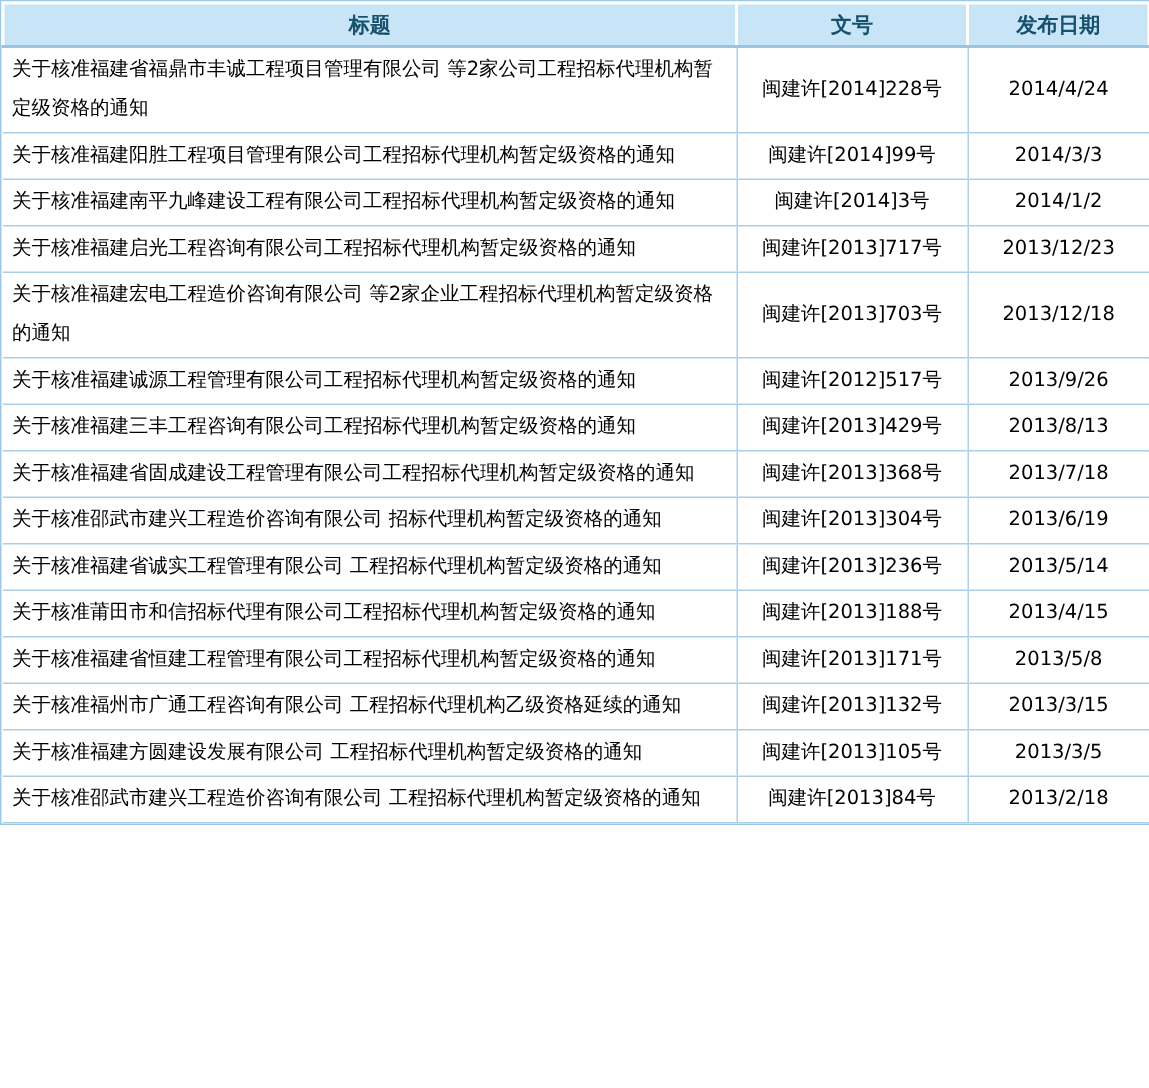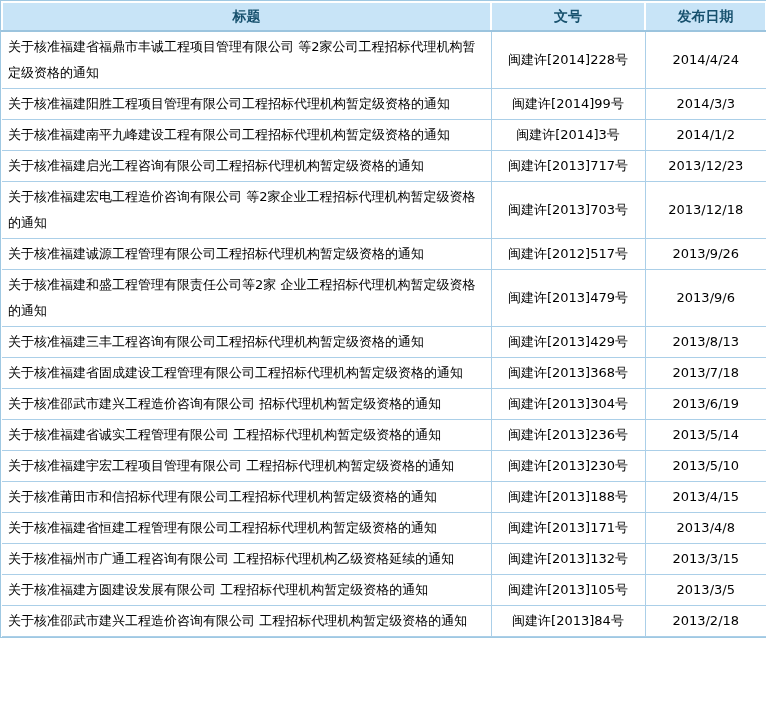--- a/index.html
+++ b/index.html
@@ -99,58 +99,48 @@
           <td class="cell-title">关于核准福建宏电工程造价咨询有限公司 等2家企业工程招标代理机构暂定级资格的通知</td>
           <td class="cell-doc">闽建许[2013]703号</td>
           <td class="cell-date">2013/12/18</td>
         </tr>
         <tr>
           <td class="cell-title">关于核准福建诚源工程管理有限公司工程招标代理机构暂定级资格的通知</td>
           <td class="cell-doc">闽建许[2012]517号</td>
           <td class="cell-date">2013/9/26</td>
         </tr>
         <tr>
-          <td class="cell-title">关于核准福建和盛工程管理有限责任公司等2家 企业工程招标代理机构暂定级资格的通知</td>
-          <td class="cell-doc">闽建许[2013]479号</td>
-          <td class="cell-date">2013/9/6</td>
-        </tr>
-        <tr>
           <td class="cell-title">关于核准福建三丰工程咨询有限公司工程招标代理机构暂定级资格的通知</td>
           <td class="cell-doc">闽建许[2013]429号</td>
           <td class="cell-date">2013/8/13</td>
         </tr>
         <tr>
           <td class="cell-title">关于核准福建省固成建设工程管理有限公司工程招标代理机构暂定级资格的通知</td>
           <td class="cell-doc">闽建许[2013]368号</td>
           <td class="cell-date">2013/7/18</td>
         </tr>
         <tr>
           <td class="cell-title">关于核准邵武市建兴工程造价咨询有限公司 招标代理机构暂定级资格的通知</td>
           <td class="cell-doc">闽建许[2013]304号</td>
           <td class="cell-date">2013/6/19</td>
         </tr>
         <tr>
           <td class="cell-title">关于核准福建省诚实工程管理有限公司 工程招标代理机构暂定级资格的通知</td>
           <td class="cell-doc">闽建许[2013]236号</td>
           <td class="cell-date">2013/5/14</td>
         </tr>
         <tr>
-          <td class="cell-title">关于核准福建宇宏工程项目管理有限公司 工程招标代理机构暂定级资格的通知</td>
-          <td class="cell-doc">闽建许[2013]230号</td>
-          <td class="cell-date">2013/5/10</td>
-        </tr>
-        <tr>
           <td class="cell-title">关于核准莆田市和信招标代理有限公司工程招标代理机构暂定级资格的通知</td>
           <td class="cell-doc">闽建许[2013]188号</td>
           <td class="cell-date">2013/4/15</td>
         </tr>
         <tr>
           <td class="cell-title">关于核准福建省恒建工程管理有限公司工程招标代理机构暂定级资格的通知</td>
           <td class="cell-doc">闽建许[2013]171号</td>
-          <td class="cell-date">2013/4/8</td>
+          <td class="cell-date">2013/5/8</td>
         </tr>
         <tr>
           <td class="cell-title">关于核准福州市广通工程咨询有限公司 工程招标代理机构乙级资格延续的通知</td>
           <td class="cell-doc">闽建许[2013]132号</td>
           <td class="cell-date">2013/3/15</td>
         </tr>
         <tr>
           <td class="cell-title">关于核准福建方圆建设发展有限公司 工程招标代理机构暂定级资格的通知</td>
           <td class="cell-doc">闽建许[2013]105号</td>
           <td class="cell-date">2013/3/5</td>

